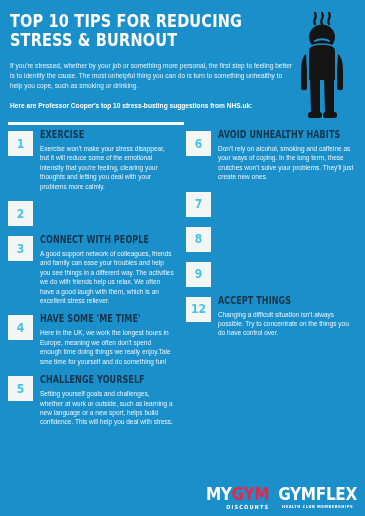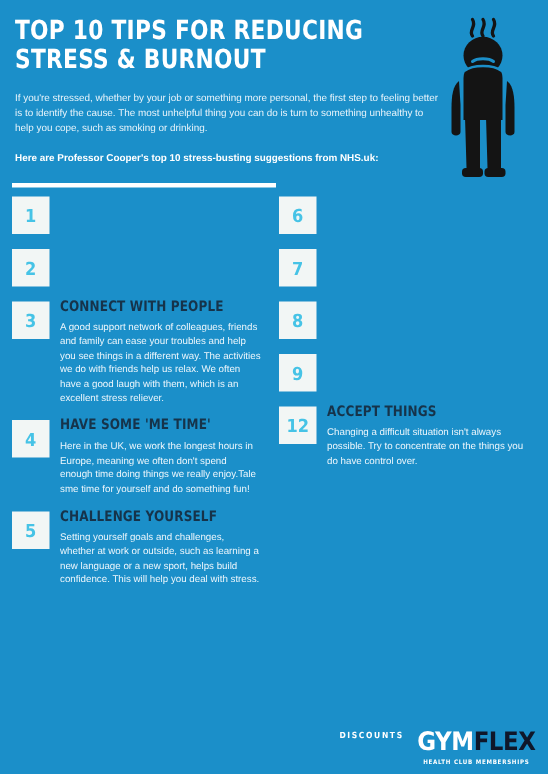--- a/index.html
+++ b/index.html
@@ -117,21 +117,21 @@
   .mygym-sub {
     font-family:"DejaVu Sans Condensed","Liberation Sans Narrow","Liberation Sans", sans-serif;
     font-weight:bold; font-size:5.6px; letter-spacing:1.1px;
     color:#ffffff; margin-top:1px; text-align:right;
   }
   .gymflex-main {
     font-family:"DejaVu Sans Condensed","Liberation Sans Narrow","Liberation Sans", sans-serif;
     font-weight:bold; font-size:17px; line-height:17px;
     color:#ffffff; letter-spacing:-0.3px; white-space:nowrap;
   }
-  .gymflex-main .flex { color:#0f172a; }
+  .gymflex-main .flex { color:#ffffff; }
   .gymflex-sub {
     font-family:"DejaVu Sans Condensed","Liberation Sans Narrow","Liberation Sans", sans-serif;
     font-weight:bold; font-size:4.1px; letter-spacing:0.5px;
     color:#ffffff; margin-top:1px;
   }
   .logo-row { display:flex; align-items:center; }
 </style>
 </head>
 <body>
 
@@ -168,20 +168,24 @@
       <path d="M22 33 C25 30.5, 33 30.5, 36 33" stroke="#1b8fc9" stroke-width="2" fill="none" stroke-linecap="round"></path>
       <path d="M17 39 C22 35, 36 35, 41 39" stroke="#1b8fc9" stroke-width="1.6" fill="none" stroke-linecap="round"></path>
     </svg>
   </div>
 
   <div class="columns">
 
     <div class="col left">
       <div class="tip">
         <div class="badge">1</div>
+        <div class="tip-body">
+          <div class="tip-title">EXERCISE</div>
+          <div class="tip-text">Exercise won't make your stress disappear, but it will reduce some of the emotional intensity that you're feeling, clearing your thoughts and letting you deal with your problems more calmly.</div>
+        </div>
       </div>
       <div class="tip">
         <div class="badge">2</div>
       </div>
       <div class="tip">
         <div class="badge">3</div>
         <div class="tip-body">
           <div class="tip-title">CONNECT WITH PEOPLE</div>
           <div class="tip-text">A good support network of colleagues, friends and family can ease your troubles and help you see things in a different way. The activities we do with friends help us relax. We often have a good laugh with them, which is an excellent stress reliever.</div>
         </div>
@@ -198,20 +202,24 @@
         <div class="tip-body">
           <div class="tip-title">CHALLENGE YOURSELF</div>
           <div class="tip-text">Setting yourself goals and challenges, whether at work or outside, such as learning a new language or a new sport, helps build confidence. This will help you deal with stress.</div>
         </div>
       </div>
     </div>
 
     <div class="col right">
       <div class="tip">
         <div class="badge">6</div>
+        <div class="tip-body">
+          <div class="tip-title">AVOID UNHEALTHY HABITS</div>
+          <div class="tip-text">Don't rely on alcohol, smoking and caffeine as your ways of coping. In the long term, these crutches won't solve your problems. They'll just create new ones.</div>
+        </div>
       </div>
       <div class="tip">
         <div class="badge">7</div>
       </div>
       <div class="tip">
         <div class="badge">8</div>
       </div>
       <div class="tip">
         <div class="badge">9</div>
       </div>
@@ -222,20 +230,25 @@
           <div class="tip-text">Changing a difficult situation isn't always possible. Try to concentrate on the things you do have control over.</div>
         </div>
       </div>
     </div>
 
   </div>
 
   <div class="logos">
 
     <div class="logo-block">
+      <div class="logo-row">
+        <span class="mygym-main">
+          <span>MY</span><span class="gym">GYM</span>
+        </span>
+      </div>
       <div class="mygym-sub">DISCOUNTS</div>
     </div>
 
     <div class="logo-block">
       <div class="logo-row">
         <span class="gymflex-main">
           <span>GYM</span><span class="flex">FLEX</span>
         </span>
       </div>
       <div class="gymflex-sub">HEALTH CLUB MEMBERSHIPS</div>

